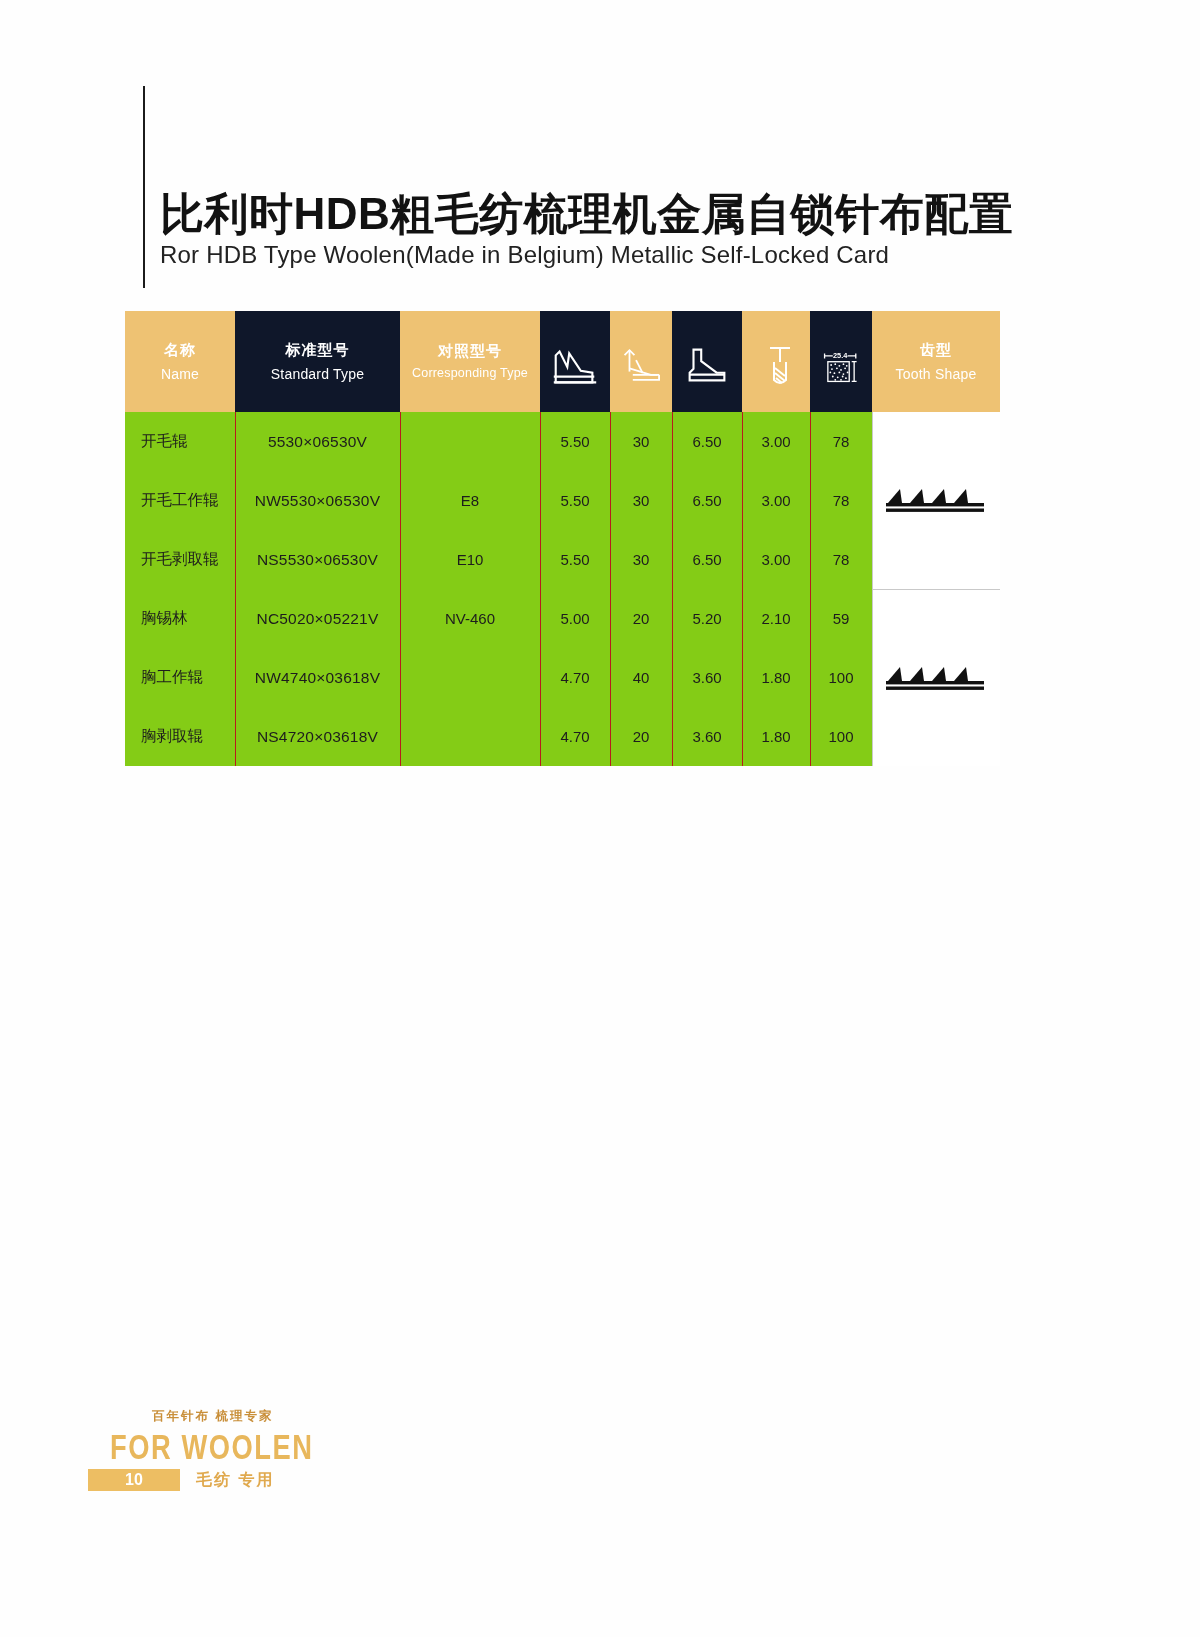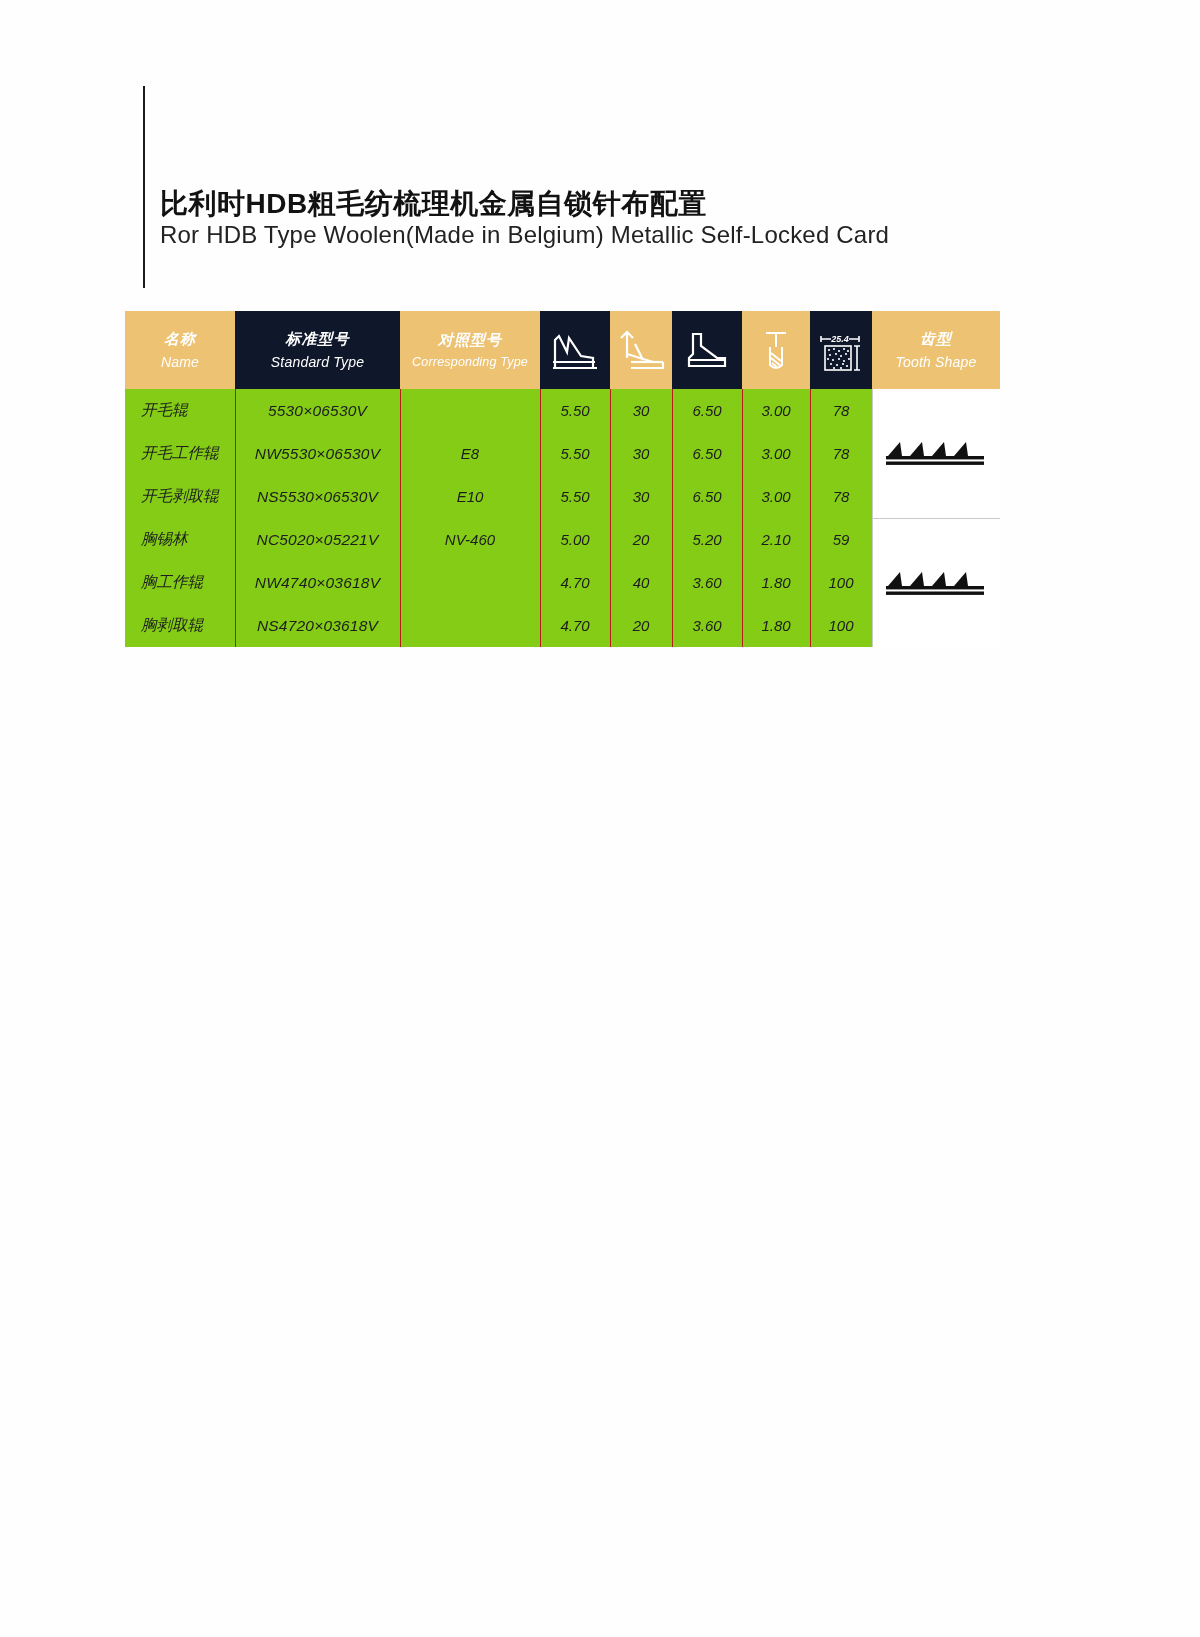--- a/index.html
+++ b/index.html
@@ -31,21 +31,21 @@
     height: 202px;
     background: #1b1b1b;
   }
   .title-block {
     position: absolute;
     left: 160px;
     top: 186px;
     width: 900px;
   }
   .title-cn {
-    font-size: 28px;
+    font-size: 44px;
     font-weight: 700;
     letter-spacing: 0.5px;
     color: #121212;
     line-height: 1.25;
     white-space: nowrap;
   }
   .title-en {
     font-size: 24px;
     font-weight: 400;
     color: #222222;
@@ -59,23 +59,22 @@
     left: 125px;
     top: 311px;
     width: 875px;
   }
   table.spec {
     border-collapse: collapse;
     width: 875px;
     table-layout: fixed;
   }
   table.spec td, table.spec th {
-    padding: 0;
+    padding: 8px;
     vertical-align: middle;
-    font-style: italic;
   }
 
   
   .hd {
     height: 78px;
     text-align: center;
     color: #ffffff;
     font-weight: 700;
     line-height: 1.15;
     border: none;
@@ -92,22 +91,23 @@
     display: block;
     font-size: 14px;
     font-weight: 400;
     letter-spacing: 0.2px;
     margin-top: 7px;
   }
   .hd .en.small { font-size: 12.5px; }
   .hd-icon {
     display: flex;
     align-items: center;
-    justify-content: center;
+    justify-content: flex-end;
     height: 78px;
+    margin-top: 7px;
   }
 
   
   .bd {
     height: 43px;
     font-size: 15px;
     color: #1d1d1d;
     text-align: center;
     background: #84cc16;
   }
@@ -399,14 +399,22 @@
           <td class="bd num sep-l">20</td>
           <td class="bd num sep-l">3.60</td>
           <td class="bd num sep-l">1.80</td>
           <td class="bd num sep-l">100</td>
         </tr>
 
       </tbody>
     </table>
   </div>
 
+  <div class="footer">
+    <div class="f-tag">百年针布 梳理专家</div>
+    <div class="f-brand">FOR WOOLEN</div>
+    <div class="f-bottom">
+      <div class="f-pagebox">10</div>
+      <div class="f-use">毛纺 专用</div>
+    </div>
+  </div>
 
 </div>
 
 </body></html>

